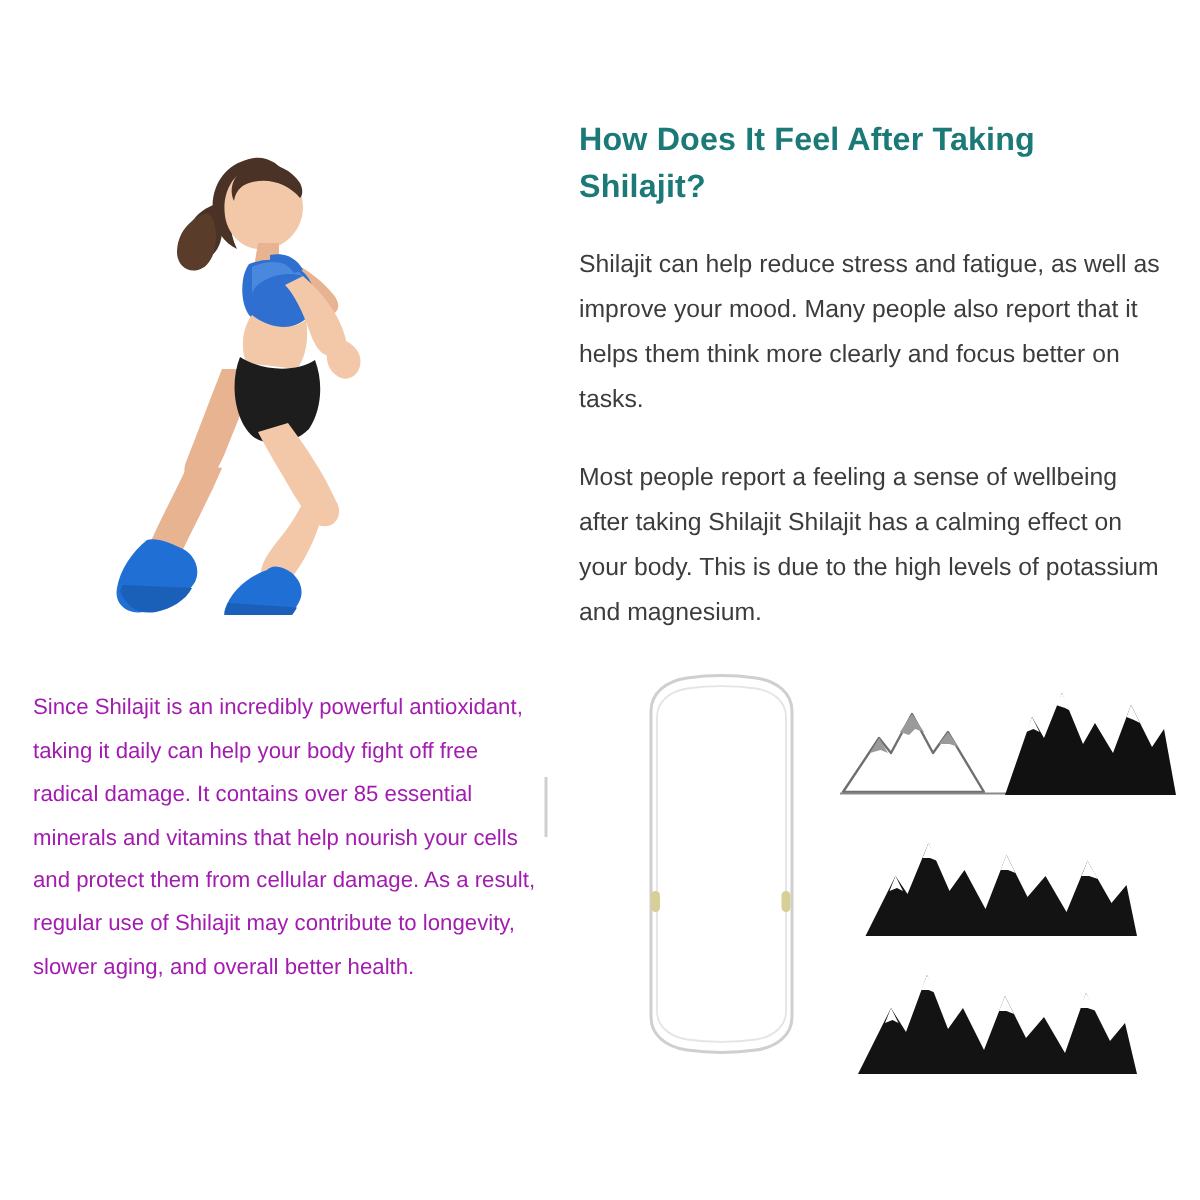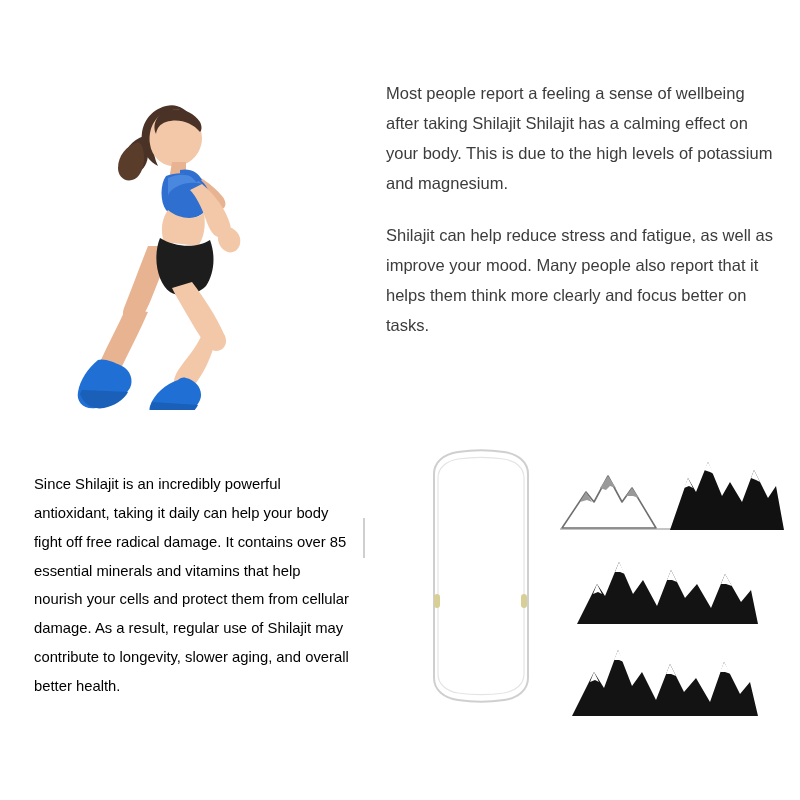--- a/index.html
+++ b/index.html
@@ -53,24 +53,24 @@
     width: 340px;
   }
   .lower-left h2 {
     margin: 0 0 22px 0;
     font-size: 18.5px;
     line-height: 1.45;
     font-weight: bold;
     color: #1b7a78;
   }
   .lower-left p {
-    margin: 12px;
+    margin: 0;
     font-size: 14.8px;
     line-height: 1.95;
-    color: #000000;
+    color: #a21caf;
   }
 
   
   .divider {
     position: absolute;
     left: 363px;
     top: 518px;
     width: 2px;
     height: 40px;
     background: #cfcfcf;
@@ -143,22 +143,23 @@
 
       <path d="M138 330 C126 334 114 344 110 356 C107 366 116 374 128 372 C142 370 156 360 160 350 C164 340 156 330 146 328 C143 327 140 328 138 330 Z" fill="#1f6fd4"></path>
       <path d="M110 358 C113 368 122 374 134 372 C145 370 154 363 158 355 L112 352 Z" fill="#1a5fb8"></path>
 
       <path d="M162 134 C176 146 186 160 190 174 C193 183 186 190 178 187 C172 185 169 178 166 170 C162 158 156 146 150 140 Z" fill="#f2c8a8"></path>
       <path d="M186 176 C196 178 202 186 200 194 C198 202 190 205 184 200 C178 196 176 186 180 180 Z" fill="#f2c8a8"></path>
     </svg>
   </div>
 
   <div class="article">
+    <h2>How Does It Feel After Taking Shilajit?</h2>
+    <p>Shilajit can help reduce stress and fatigue, as well as improve your mood. Many people also report that it helps them think more clearly and focus better on tasks.</p>
     <p>Most people report a feeling a sense of wellbeing after taking Shilajit Shilajit has a calming effect on your body. This is due to the high levels of potassium and magnesium.</p>
-    <p>Shilajit can help reduce stress and fatigue, as well as improve your mood. Many people also report that it helps them think more clearly and focus better on tasks.</p>
   </div>
 
   <div class="lower-left">
     <p>Since Shilajit is an incredibly powerful antioxidant, taking it daily can help your body fight off free radical damage. It contains over 85 essential minerals and vitamins that help nourish your cells and protect them from cellular damage. As a result, regular use of Shilajit may contribute to longevity, slower aging, and overall better health.</p>
   </div>
 
   <div class="divider"></div>
 
   <div class="jar">
     <svg viewBox="0 0 120 260" width="120" height="260" xmlns="http://www.w3.org/2000/svg">

